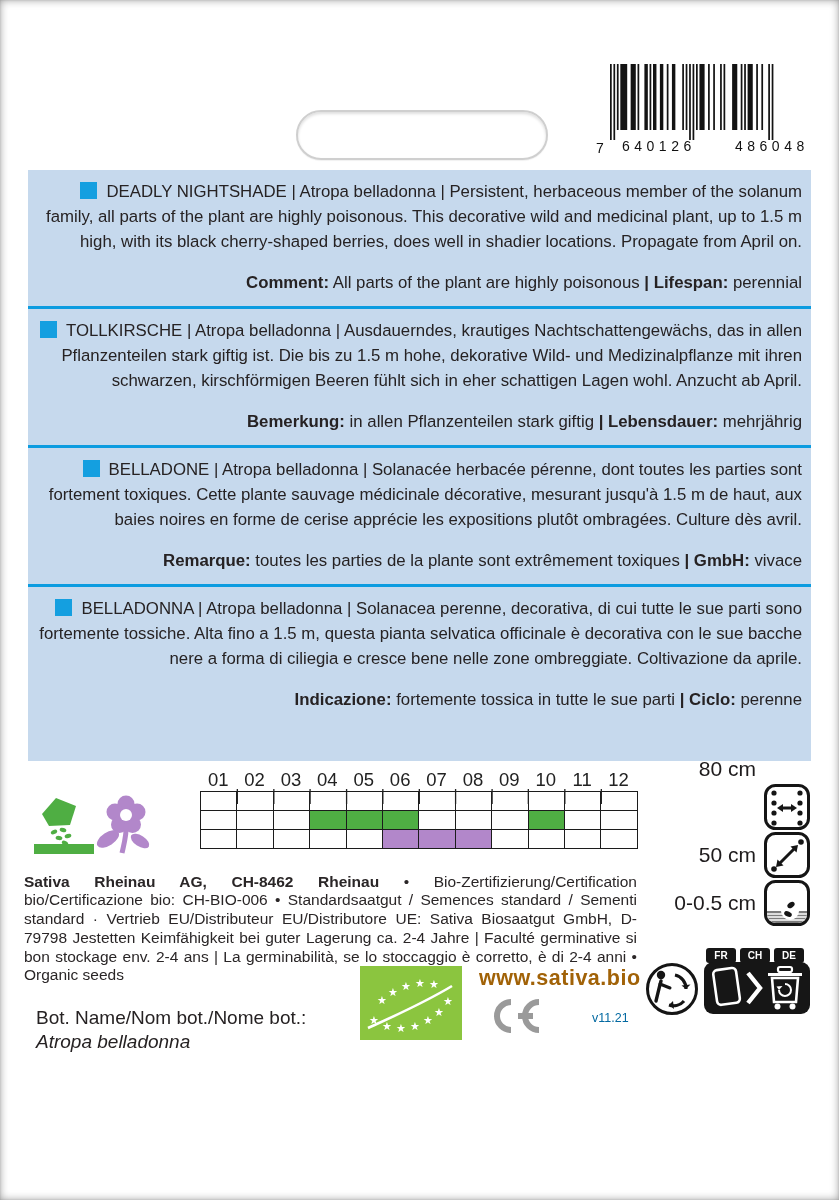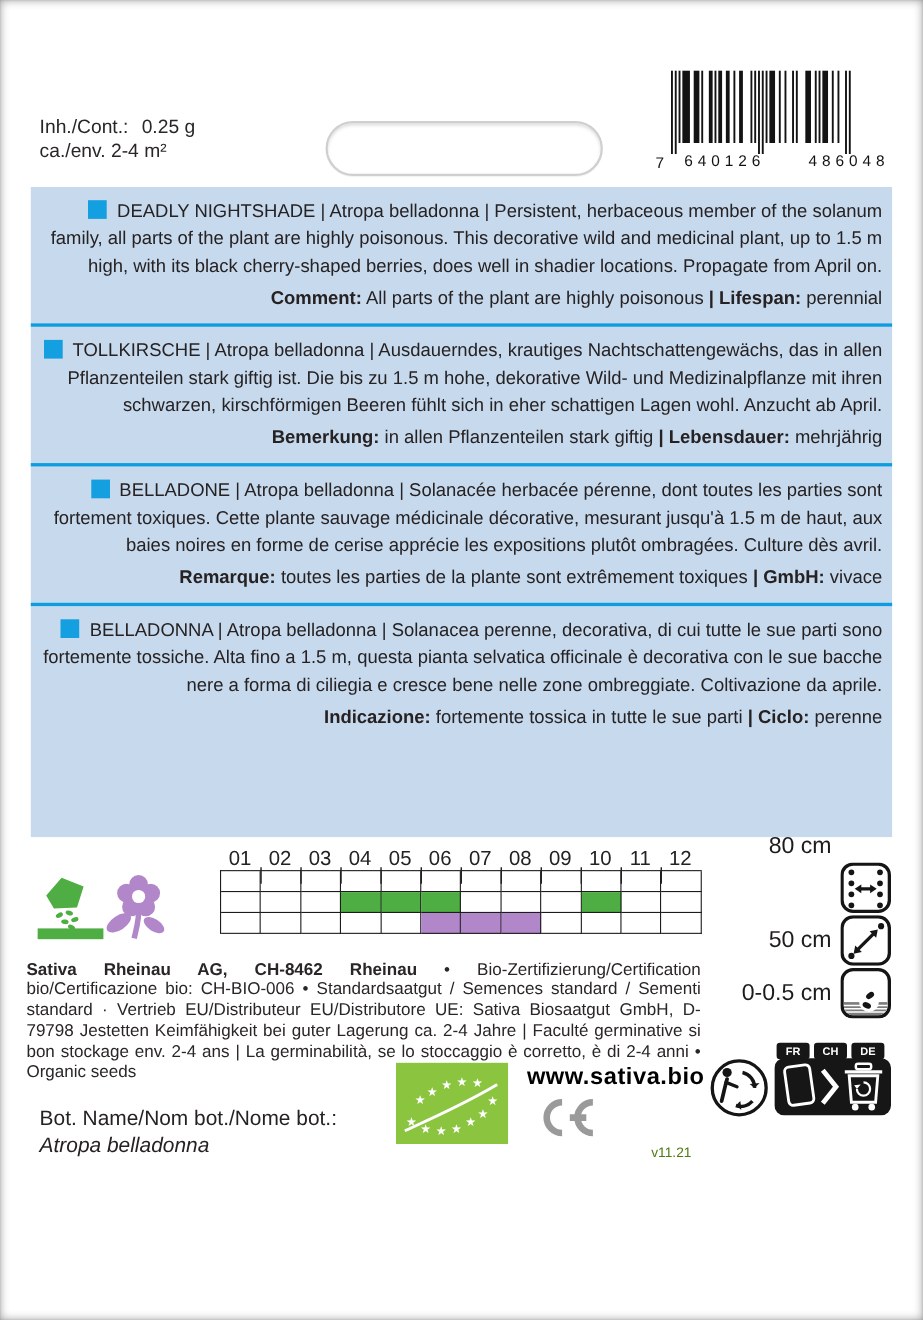--- a/index.html
+++ b/index.html
@@ -24,21 +24,21 @@
   .barcode .digits span{position:absolute;letter-spacing:4.5px;}
   .barcode .d0{left:0;top:2px;letter-spacing:0 !important;}
   .barcode .d1{left:26px;}
   .barcode .d2{left:120px;margin-left:19px;}
 
   
   .panel{position:absolute;left:28px;top:170px;width:783px;height:591px;background:#c6d9ed;}
   .section{padding:9px 9px 11px 9px;text-align:right;}
   .divider{height:3px;background:#0c9ce0;}
   .intro,.note{margin:0;font-size:16.8px;line-height:25px;color:#262223;}
-  .note{margin-top:4px;}
+  .note{margin-top:16px;}
   .bullet{display:inline-block;width:17px;height:17px;background:#149fe0;margin-right:9px;vertical-align:-2px;}
 
   
   .cal-icons{position:absolute;left:34px;top:794px;}
   .calendar{position:absolute;left:200px;top:769px;}
   .cal-header{display:grid;grid-template-columns:repeat(12,36.4px);height:22px;align-items:end;}
   .month-label{position:relative;text-align:center;font-size:18.5px;color:#222;padding-bottom:15px;}
   .month-label:not(:last-child)::after{content:"|";position:absolute;right:-3px;bottom:1px;font-size:16px;color:#222;}
   .cal-body{width:436.8px;border-top:1.5px solid #1c1c1c;border-left:1.5px solid #1c1c1c;}
   .cal-row{display:grid;grid-template-columns:repeat(12,1fr);height:19px;}
@@ -49,41 +49,33 @@
   .sp1{left:638px;top:757px;} .sp2{left:638px;top:843px;} .sp3{left:638px;top:891px;}
   .spacing-icon{position:absolute;left:764px;}
   .si1{top:784px;} .si2{top:832px;} .si3{top:880px;}
 
   
   .address{position:absolute;left:24px;top:857px;width:613px;font-size:15.5px;line-height:18.8px;
     text-align:justify;color:#2a2627;}
 
   
   .eu-logo{position:absolute;left:360px;top:966px;}
-  .website{position:absolute;left:479px;top:966px;font-size:21.5px;font-weight:bold;color:#000000;letter-spacing:.5px;}
+  .website{position:absolute;left:479px;top:966px;font-size:21.5px;font-weight:bold;color:#a16207;letter-spacing:.5px;}
   .ce-mark{position:absolute;left:478px;top:997px;}
-  .version{position:absolute;left:592px;top:1011px;font-size:12.5px;color:#4d7c0f;margin-top:30px;}
+  .version{position:absolute;left:592px;top:1011px;font-size:12.5px;color:#0369a1;}
   .triman{position:absolute;left:644px;top:961px;}
   .sorting-badge{position:absolute;left:704px;top:946px;}
   .bot-block{position:absolute;left:36px;top:1006px;font-size:19px;line-height:24px;color:#262223;}
   .bot-name{font-style:italic;}
 </style>
 </head>
 <body>
 
 <div class="packet">
 
-  <div class="top-info">
-    <div>
-      <span class="lbl">Inh./Cont.:</span><span class="gap"></span><span>0.25 g</span>
-    </div>
-    <div>
-      <span class="lbl">ca./env.</span>&nbsp;<span>2-4 m²</span>
-    </div>
-  </div>
 
   <div class="hang-hole"></div>
 
   <div class="barcode">
     <svg class="bars" width="166" height="78" id="barcode-svg">
         <rect x="0.00" y="0" width="1.72" height="76" fill="#131313"></rect>
         <rect x="3.44" y="0" width="1.72" height="76" fill="#131313"></rect>
         <rect x="6.88" y="0" width="1.72" height="66" fill="#131313"></rect>
         <rect x="10.32" y="0" width="6.88" height="66" fill="#131313"></rect>
         <rect x="20.64" y="0" width="5.16" height="66" fill="#131313"></rect>

